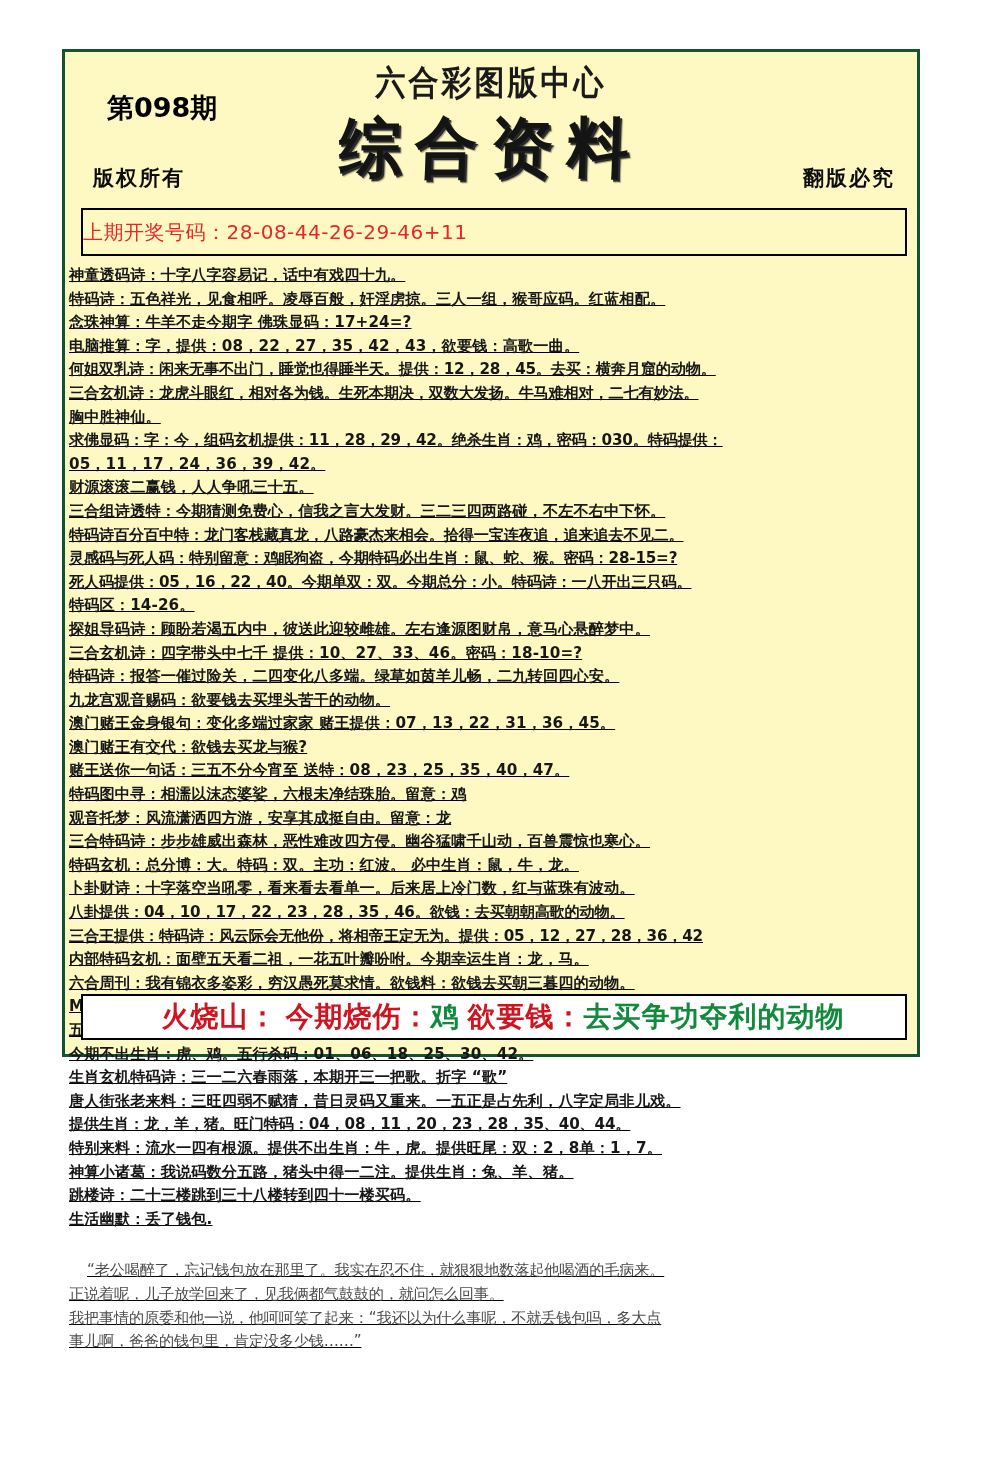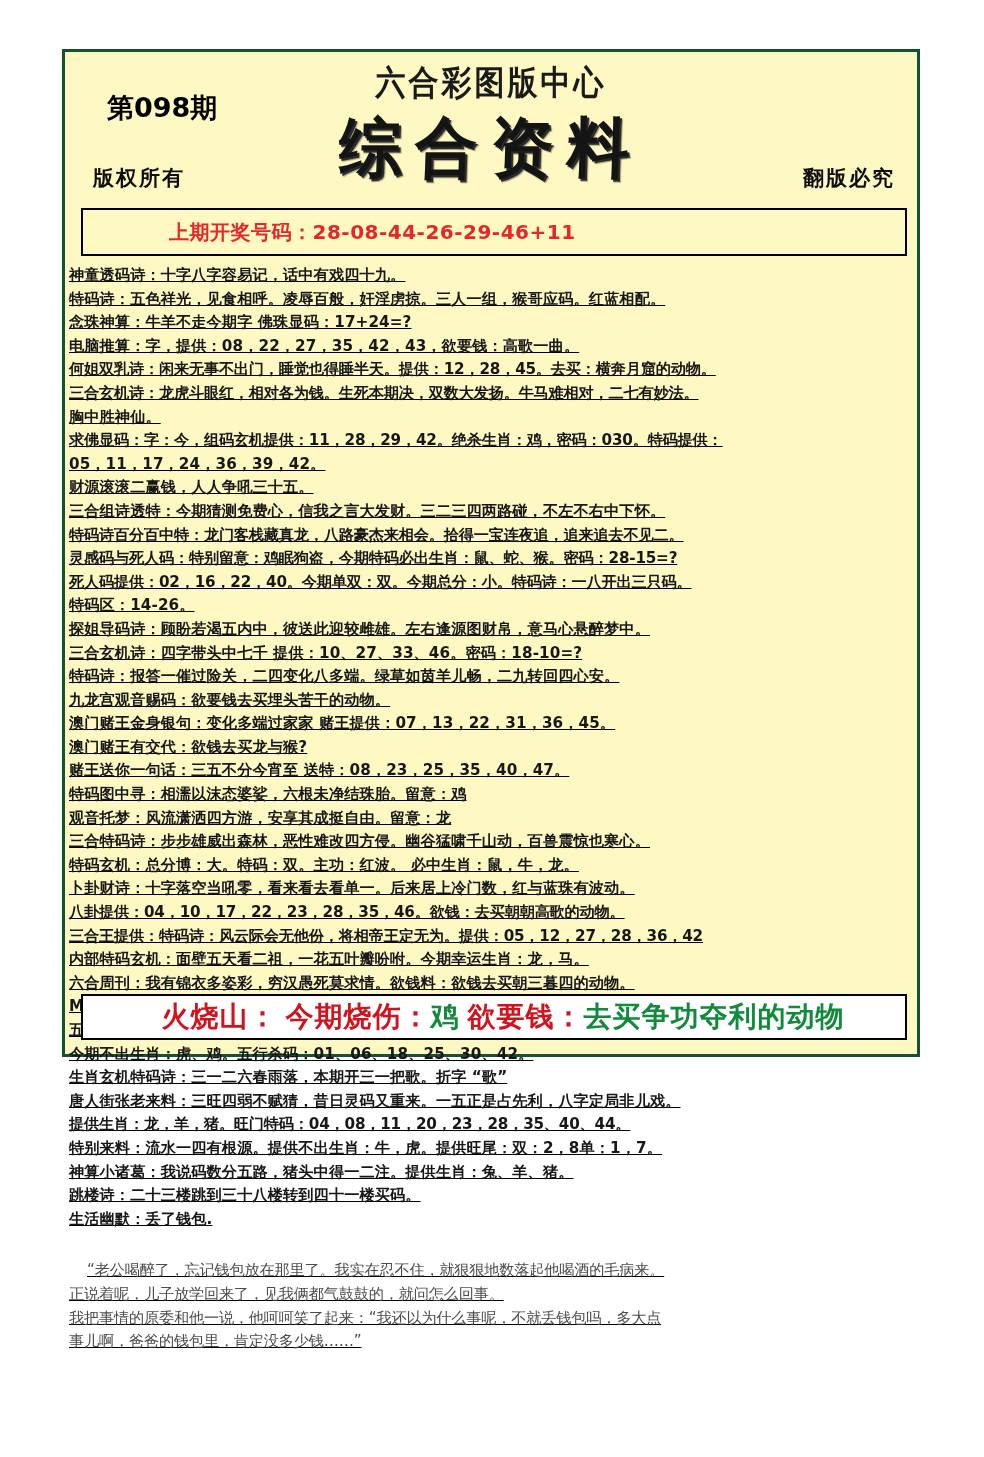--- a/index.html
+++ b/index.html
@@ -98,24 +98,23 @@
     left: 16px;
     top: 156px;
     width: 826px;
     height: 48px;
     border: 2px solid #000000;
     box-sizing: border-box;
     display: flex;
     align-items: center;
   }
   .draw-text {
-    margin-left: 86px;
     color: #e8262a;
     font-size: 20px;
-    font-weight: bold;
+    font-weight: normal;
     letter-spacing: 0.5px;
     white-space: nowrap;
     font-family: "DejaVu Sans", sans-serif;
   }
 
   
   .content {
     position: absolute;
     left: 0;
     right: 12px;
@@ -194,21 +193,21 @@
       <div class="line">电脑推算：字，提供：08，22，27，35，42，43，欲要钱：高歌一曲。</div>
       <div class="line tight">何姐双乳诗：闲来无事不出门，睡觉也得睡半天。提供：12，28，45。去买：横奔月窟的动物。</div>
       <div class="line tight">三合玄机诗：龙虎斗眼红，相对各为钱。生死本期决，双数大发扬。牛马难相对，二七有妙法。</div>
       <div class="line">胸中胜神仙。</div>
       <div class="line tight">求佛显码：字：今，组码玄机提供：11，28，29，42。绝杀生肖：鸡，密码：030。特码提供：</div>
       <div class="line">05，11，17，24，36，39，42。</div>
       <div class="line">财源滚滚二赢钱，人人争吼三十五。</div>
       <div class="line">三合组诗透特：今期猜测免费心，信我之言大发财。三二三四两路碰，不左不右中下怀。</div>
       <div class="line tight">特码诗百分百中特：龙门客栈藏真龙，八路豪杰来相会。拾得一宝连夜追，追来追去不见二。</div>
       <div class="line tight">灵感码与死人码：特别留意：鸡眠狗盗，今期特码必出生肖：鼠、蛇、猴。密码：28-15=?</div>
-      <div class="line tight">死人码提供：02，16，22，40。今期单双：双。今期总分：小。特码诗：一八开出三只码。</div>
+      <div class="line tight">死人码提供：05，16，22，40。今期单双：双。今期总分：小。特码诗：一八开出三只码。</div>
       <div class="line">特码区：14-26。</div>
       <div class="line">探姐导码诗：顾盼若渴五内中，彼送此迎较雌雄。左右逢源图财帛，意马心悬醉梦中。</div>
       <div class="line">三合玄机诗：四字带头中七千 提供：10、27、33、46。密码：18-10=?</div>
       <div class="line">特码诗：报答一催过险关，二四变化八多端。绿草如茵羊儿畅，二九转回四心安。</div>
       <div class="line">九龙宫观音赐码：欲要钱去买埋头苦干的动物。</div>
       <div class="line">澳门赌王金身银句：变化多端过家家 赌王提供：07，13，22，31，36，45。</div>
       <div class="line">澳门赌王有交代：欲钱去买龙与猴?</div>
       <div class="line">赌王送你一句话：三五不分今宵至 送特：08，23，25，35，40，47。</div>
       <div class="line">特码图中寻：相濡以沫态婆娑，六根未净结珠胎。留意：鸡</div>
       <div class="line">观音托梦：风流潇洒四方游，安享其成挺自由。留意：龙</div>

